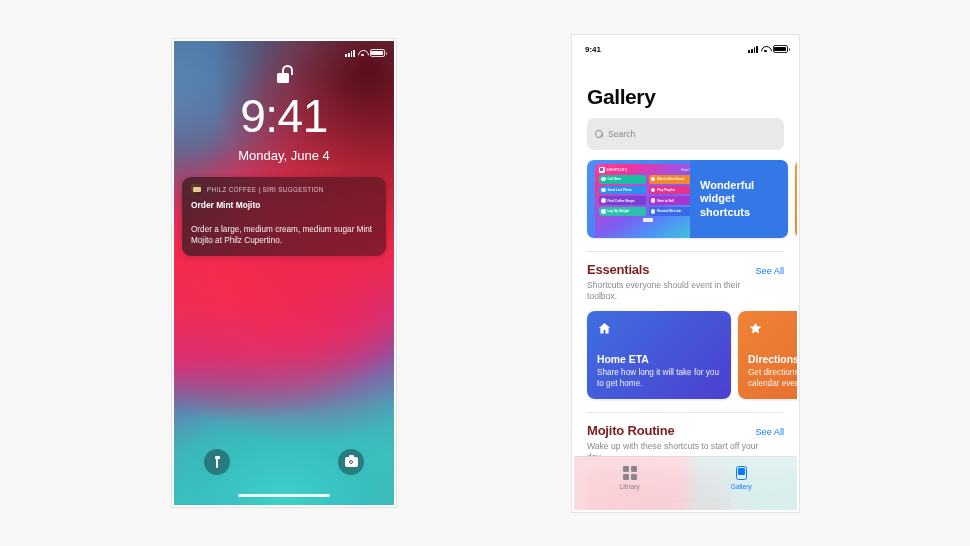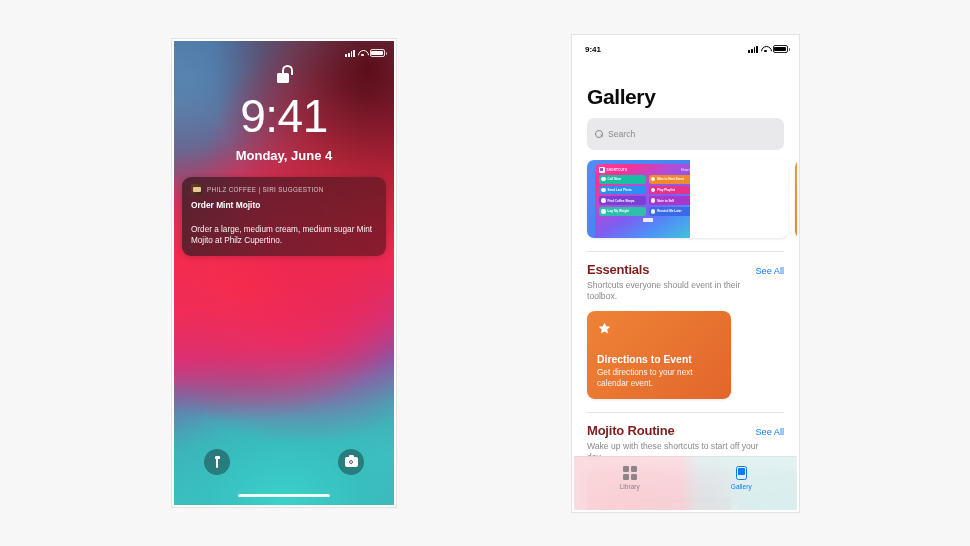--- a/index.html
+++ b/index.html
@@ -102,21 +102,21 @@
   .padlock .body {
     position: absolute; left: 0; top: 7.5px; width: 12.5px; height: 10.5px;
     background: #fff; border-radius: 1.6px;
   }
 
   .lock-time {
     font-size: 46px; font-weight: 200; letter-spacing: -0.5px;
     line-height: 1; color: #fff; margin-top: 2px;
     font-family: "Liberation Sans", sans-serif;
   }
-  .lock-date { font-size: 13px; font-weight: 700; margin-top: 9px; color: #fff; }
+  .lock-date { font-size: 13px; font-weight: 400; margin-top: 9px; color: #fff; }
 
   
   .notif {
     position: absolute; left: 8px; right: 8px; top: 136px;
     border-radius: 9px;
     background: linear-gradient(110deg, rgba(58,30,38,0.80) 0%, rgba(82,26,38,0.74) 48%, rgba(100,22,34,0.70) 100%);
     backdrop-filter: blur(8px);
     padding: 7px 9px 9px 9px;
     color: #fff; z-index: 5;
     box-shadow: 0 1px 6px rgba(0,0,0,0.18);
@@ -411,32 +411,44 @@
                     <div class="fp-btn" style="background:#3a6ae8">
                       <span class="gi"></span>
                       <span class="gl">Remind Me Later</span>
                     </div>
                   </div>
                   <div class="fp-footer">
                       <span></span>
                     </div>
                 </div>
               </div>
+              <div class="feat-right">
+                <div class="feat-headline">Wonderful widget shortcuts</div>
+              </div>
             </div>
             <div class="feat-card-peek"></div>
           </div>
 
           <div class="divider"></div>
           <div class="sec-head">
             <span class="sec-title">Essentials</span>
             <span class="sec-seeall">See All</span>
           </div>
           <div class="sec-sub">Shortcuts everyone should event in their toolbox.</div>
 
           <div class="card-row">
+            <div class="sc-card blue">
+              <svg class="sc-icon" viewBox="0 0 24 24">
+                <path fill="currentColor" d="M12 3L3 11h2.4v9h5.1v-5.6h3v5.6h5.1v-9H21z"></path>
+              </svg>
+              <div>
+                <div class="sc-name">Home ETA</div>
+                <div class="sc-desc">Share how long it will take for you to get home.</div>
+              </div>
+            </div>
             <div class="sc-card orange">
               <svg class="sc-icon" viewBox="0 0 24 24">
                 <path fill="currentColor" d="M12 2.6l2.75 5.95 6.45.78-4.78 4.42 1.28 6.4L12 16.95 6.3 20.15l1.28-6.4L2.8 9.33l6.45-.78z"></path>
               </svg>
               <div>
                 <div class="sc-name">Directions to Event</div>
                 <div class="sc-desc">Get directions to your next calendar event.</div>
               </div>
             </div>
           </div>

